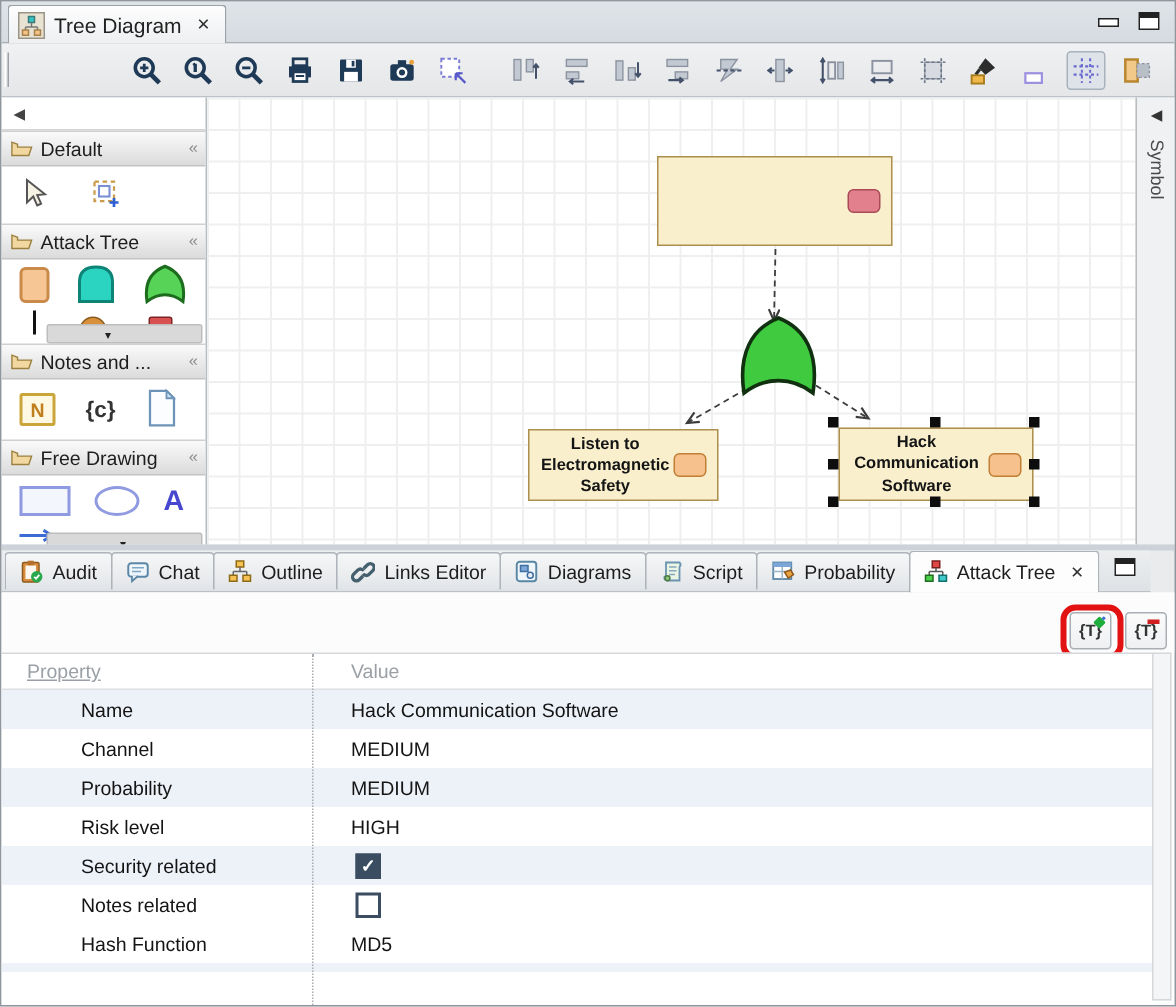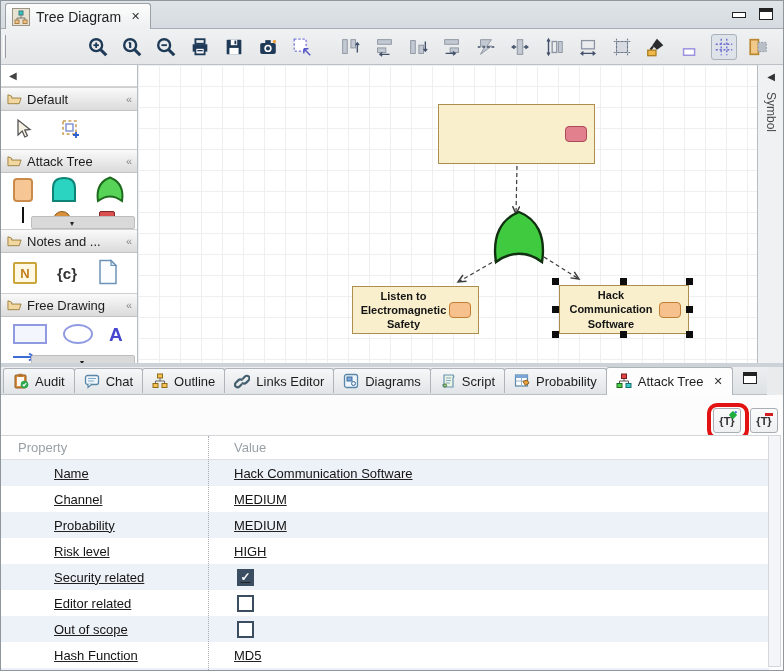--- a/index.html
+++ b/index.html
@@ -88,23 +88,23 @@
     transform:rotate(45deg); border-radius:1px; }
   .tagbtn .mark-add::after{ content:""; position:absolute; left:2px; top:-2px; width:2px; height:2px; background:#3a6fd8; }
   .tagbtn .mark-rem{ position:absolute; right:4px; top:4px; width:8px; height:3px; background:#d21f1f; }
   .redcircle{ position:absolute; left:-7px; top:-6px; width:42px; height:37px;
     border:4px solid #e21212; border-radius:10px; pointer-events:none; }
   .annot{ position:absolute; left:568px; top:51px; color:#ee1111; font-weight:bold; font-size:16px; line-height:1.45; }
   .annot-arrow{ position:absolute; left:640px; top:36px; overflow:visible; pointer-events:none; }
   
   .ptable{ position:absolute; top:40px; left:0; width:768px; bottom:0; background:#fff; border-top:1px solid #d4d7da; }
   .thead{ height:24px; display:flex; align-items:center; color:#9aa0a6; border-bottom:1px solid #dddfe2; background:#fff; }
-  .thead .c1{ width:207px; padding-left:17px; }
+  .thead .c1{ width:207px; padding-left:17px;text-decoration:underline; }
   .thead .c2{ padding-left:26px; }
-  .trow{ height:26px; display:flex; align-items:center;text-decoration:underline; }
+  .trow{ height:26px; display:flex; align-items:center; }
   .trow.alt{ background:#edf1f8; }
   .trow .c1{ width:207px; padding-left:53px; color:#141414; }
   .trow .c2{ padding-left:26px; color:#141414; display:flex; align-items:center; }
   .col-div{ position:absolute; left:207px; top:0; bottom:0; border-left:1px dotted #a9adb1; }
   .cbx{ width:17px; height:17px; border:2px solid #3a4d61; background:#fff; margin-left:3px;
     display:flex; align-items:center; justify-content:center; color:#fff; font-size:12px; font-weight:bold; }
   .cbx.checked{ background:#3a4d61; }
   .vscroll{ position:absolute; right:2px; top:40px; bottom:3px; width:13px; background:#f4f5f6; border:1px solid #d5d8da; }
 </style>
 </head>
@@ -543,31 +543,25 @@
         <span class="c1">Risk level</span>
         <span class="c2">HIGH</span>
       </div>
       <div class="trow alt">
         <span class="c1">Security related</span>
         <span class="c2">
             <span class="cbx checked">✓</span>
           </span>
       </div>
       <div class="trow">
-        <span class="c1">Editor related</span>
+        <span class="c1">Notes related</span>
         <span class="c2">
             <span class="cbx"></span>
           </span>
       </div>
-      <div class="trow alt">
-        <span class="c1">Out of scope</span>
-        <span class="c2">
-            <span class="cbx"></span>
-          </span>
-      </div>
       <div class="trow">
         <span class="c1">Hash Function</span>
         <span class="c2">MD5</span>
       </div>
       <div class="trow alt" style="height:6px;"></div>
     </div>
     <div class="vscroll"></div>
   </div>
 
 </div>

